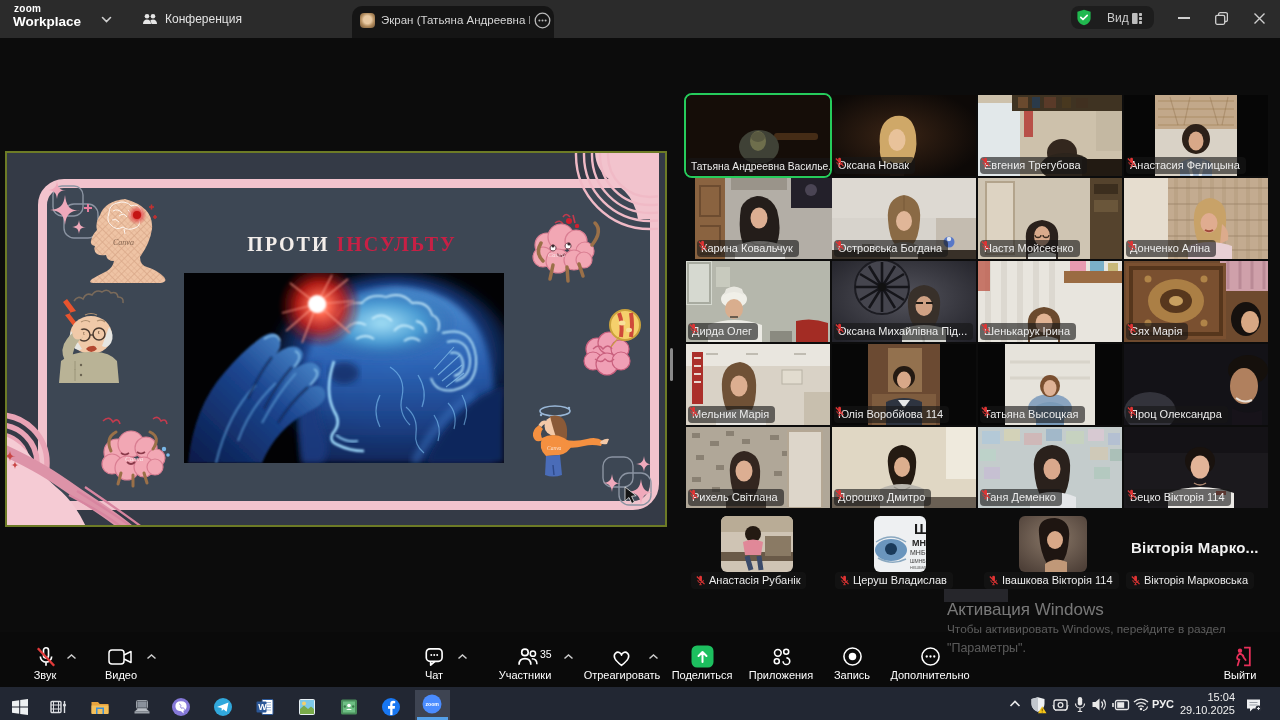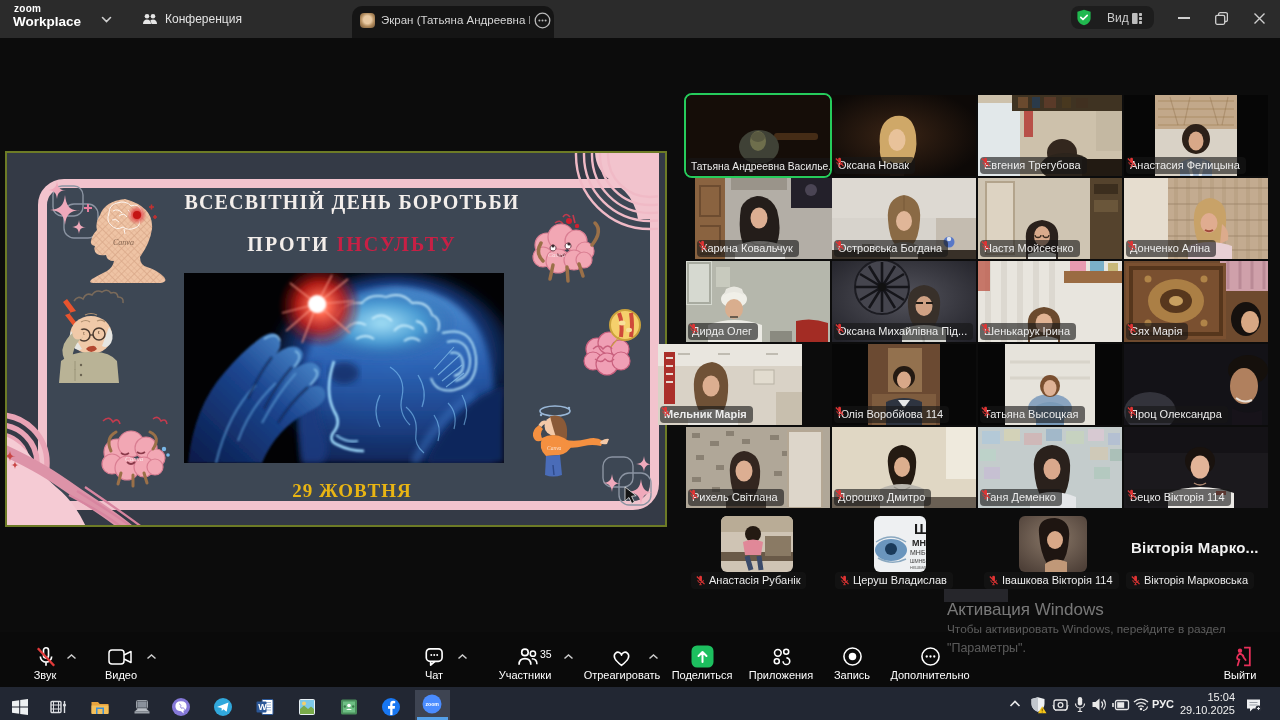--- a/index.html
+++ b/index.html
@@ -323,23 +323,21 @@
         <path d="M88,84 Q74,102 64,126 M108,94 Q92,112 80,136 M124,114 Q106,130 94,150" stroke="#0d2552" stroke-width="2.4" fill="none" opacity=".7" filter="url(#b1)"></path>
 
       <path d="M242,190 Q262,146 298,122 L320,112 L320,190 Z" fill="#10275c" filter="url(#b3)"></path>
       <path d="M230,190 Q254,144 290,120" stroke="#3a72c0" stroke-width="8" fill="none" opacity=".55" filter="url(#b3)"></path>
 
       <g stroke="rgba(140,210,255,.55)" stroke-width="1.2" fill="none">
         <path d="M206,94 q16,10 12,30 q-4,16 8,28 M234,102 q10,16 4,32 M222,134 q12,10 10,26 q-2,12 8,20 M250,142 q8,12 4,26 M196,122 q-8,16 0,32 M264,130 q10,10 6,26 M278,122 q8,14 2,30"></path>
       </g>
     </svg>
 
-    <div class="abs tserif" style="left:40px;top:38px;width:610px;text-align:center;color:#f3eeeb;font-size:20px;font-weight:bold;letter-spacing:1.2px;">ВСЕСВІТНІЙ ДЕНЬ БОРОТЬБИ</div>
     <div class="abs tserif" style="left:40px;top:80px;width:610px;text-align:center;font-size:20px;font-weight:bold;letter-spacing:2px;"><span style="color:#f3eeeb;">ПРОТИ </span><span style="color:#c72045;">ІНСУЛЬТУ</span></div>
-    <div class="abs tserif" style="left:40px;top:327px;width:610px;text-align:center;color:#e9b513;font-size:19px;font-weight:bold;letter-spacing:1px;">29 ЖОВТНЯ</div>
   </div>
 
   <div class="abs" style="left:670px;top:348px;width:3px;height:33px;border-radius:2px;background:#8a8a8a;"></div>
 
   <div id="grid">
 
   <div class="t" style="left:684px;top:93px;width:144px;height:81px;border:2px solid #26cc5c;border-radius:8px;background:#190f09;">
     <svg viewBox="0 0 144 81">
           <rect width="144" height="81" fill="#150d08"></rect>
           <rect x="88" y="38" width="44" height="7" rx="3" fill="#4a3018" opacity=".9"></rect>
@@ -565,21 +563,21 @@
           <ellipse cx="122" cy="58" rx="15" ry="17" fill="#16110e"></ellipse>
           <ellipse cx="126" cy="61" rx="9" ry="11" fill="#d8a884"></ellipse>
         </svg>
     <div class="nm"><svg class="mi" viewBox="0 0 12 12">
             <path d="M4.6 2.2a1.5 1.5 0 0 1 3 0v3a1.5 1.5 0 0 1-3 0z" fill="#e03434"></path>
             <path d="M3 5.4a3.1 3.1 0 0 0 6.2 0M6 8.6v1.8M4.6 10.6h2.8" stroke="#e03434" stroke-width=".9" fill="none"></path>
             <path d="M2 1.6l8.4 8.4" stroke="#e03434" stroke-width="1.3"></path>
           </svg>Сях Марія</div>
   </div>
 
-  <div class="t" style="left:658px;top:344px;font-weight:bold;">
+  <div class="t" style="left:686px;top:344px;">
     <svg viewBox="0 0 144 81">
           <rect width="144" height="81" fill="#d9d2c6"></rect>
           <rect x="0" y="0" width="144" height="22" fill="#e9e6df"></rect>
           <path d="M20,10 h12 M60,10 h12 M108,10 h12" stroke="#c0bcb2" stroke-width="2"></path>
           <rect x="6" y="8" width="11" height="52" fill="#ab2f2a"></rect>
           <path d="M8,14 h7 M8,22 h7 M8,30 h7 M8,38 h7" stroke="#e8d8d0" stroke-width="2"></path>
           <rect x="96" y="26" width="20" height="14" fill="#e2dccf" stroke="#b8b2a4"></rect>
           <path d="M36,46 Q34,20 54,18 Q72,20 70,48 Q69,64 62,72 L44,72 Q37,62 36,46 Z" fill="#6f5136"></path>
           <ellipse cx="53" cy="42" rx="8.5" ry="10.5" fill="#dcae90"></ellipse>
           <path d="M30,70 Q54,60 80,70 L80,81 L30,81 Z" fill="#e9e7e2"></path>

